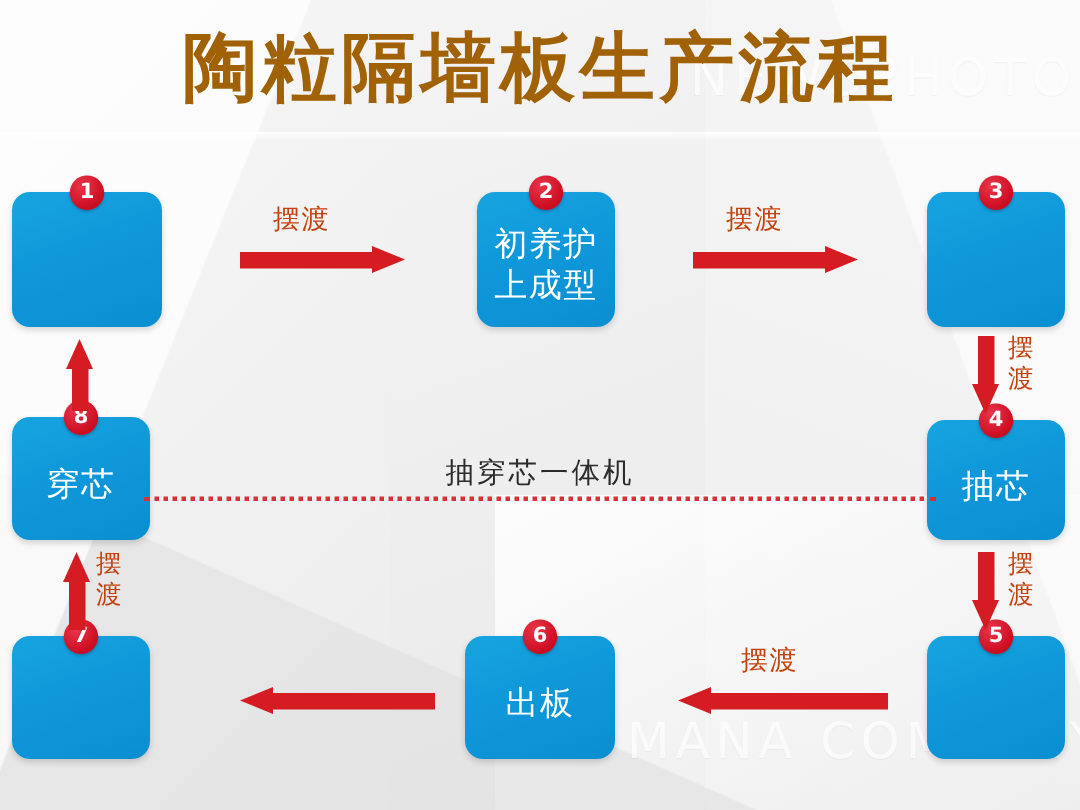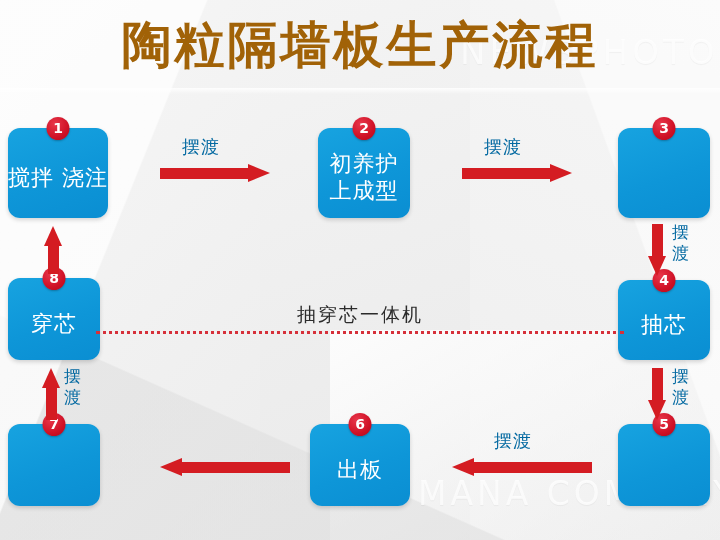--- a/index.html
+++ b/index.html
@@ -156,21 +156,21 @@
     border-right: 9px solid transparent;
   }
   .varrow.down .head { bottom: 0; border-top: 20px solid #d41c22; }
   .varrow.down .shaft { top: 0; bottom: 16px; }
   .varrow.up   .head { top: 0;    border-bottom: 20px solid #d41c22; }
   .varrow.up   .shaft { top: 16px; bottom: 0; }
 
   
   .alabel {
     position: absolute;
-    color: #0369a1;
+    color: #c2410c;
     font-size: 18px;
     line-height: 22px;
     letter-spacing: 1px;
     white-space: nowrap;
     pointer-events: none;
   }
   .alabel.vert {
     white-space: normal;
     width: 20px;
     line-height: 21px;
@@ -210,21 +210,20 @@
   <div class="facet f4"></div>
   <div class="facet f6"></div>
 
   <div class="watermark" id="wm-top">NEWSPHOTO</div>
   <div class="watermark" id="wm-bottom">MANA COMPANY</div>
 
   <div id="title">陶粒隔墙板生产流程</div>
 
   <div class="node" id="node1">
     <span class="badge">1</span>
-    <span class="label">搅拌 浇注</span>
   </div>
 
   <div class="node" id="node2">
     <span class="badge">2</span>
     <span class="label">初养护
 上成型</span>
   </div>
 
   <div class="node" id="node3">
     <span class="badge">3</span>

